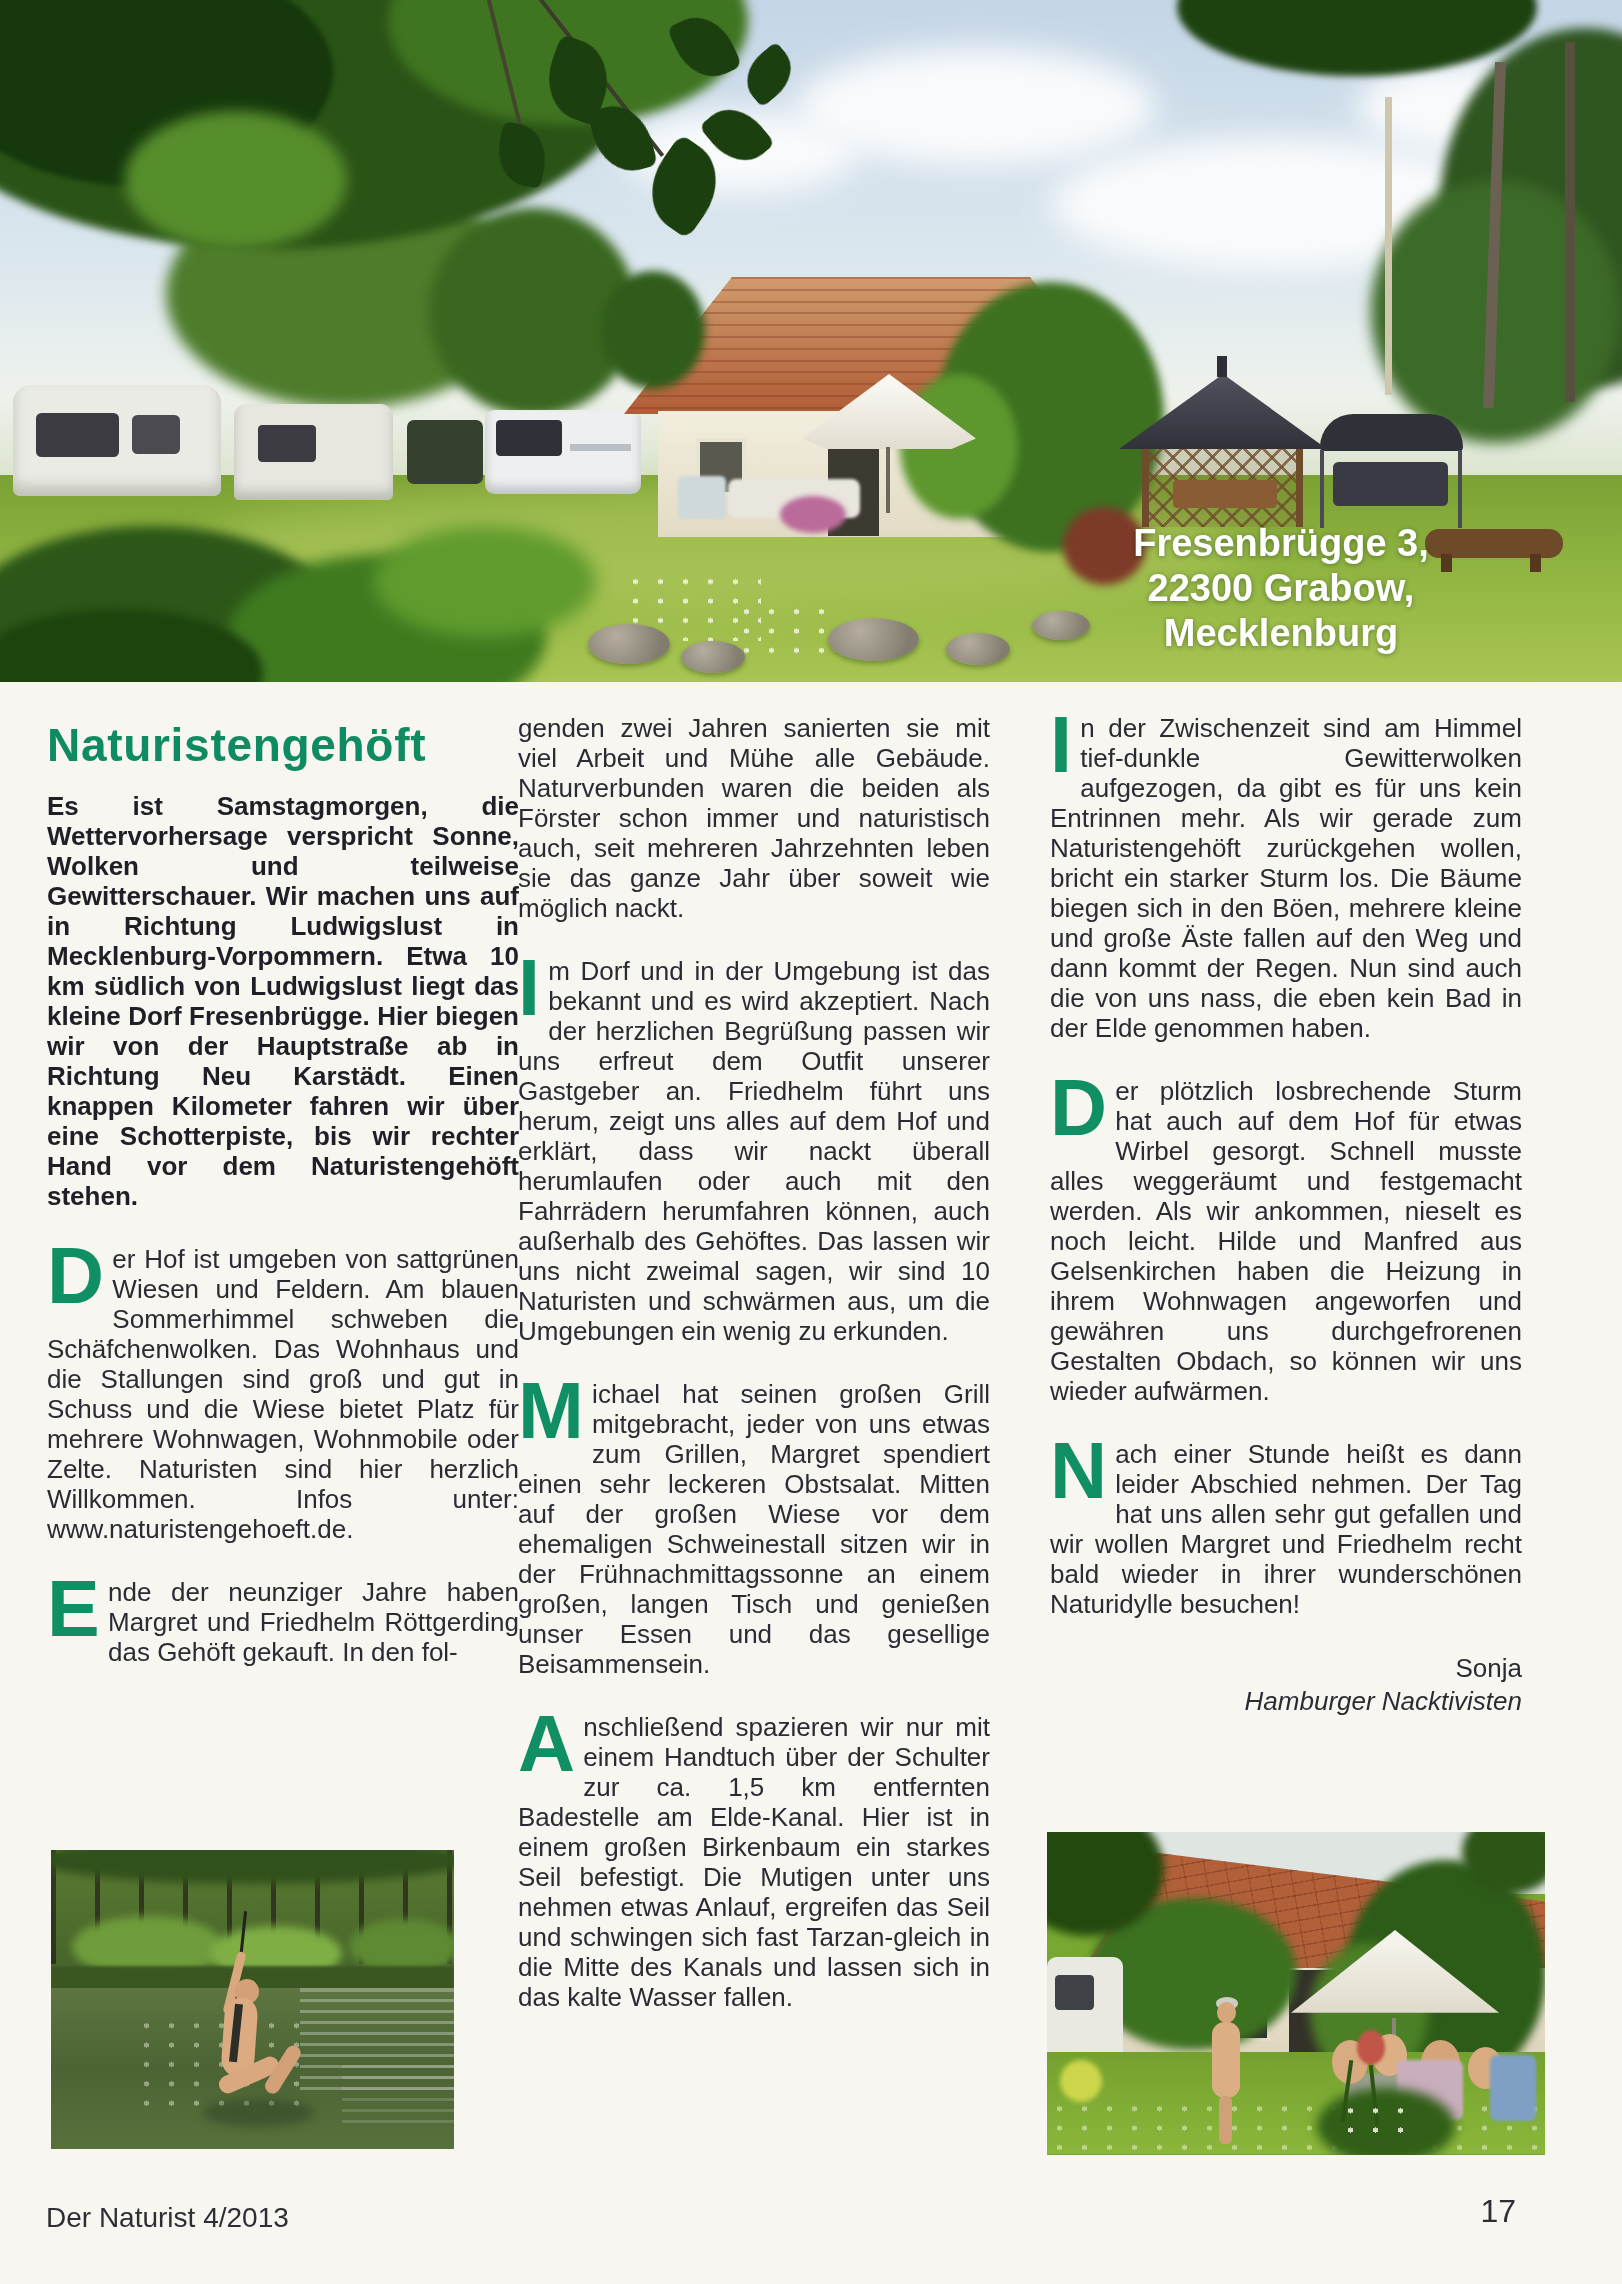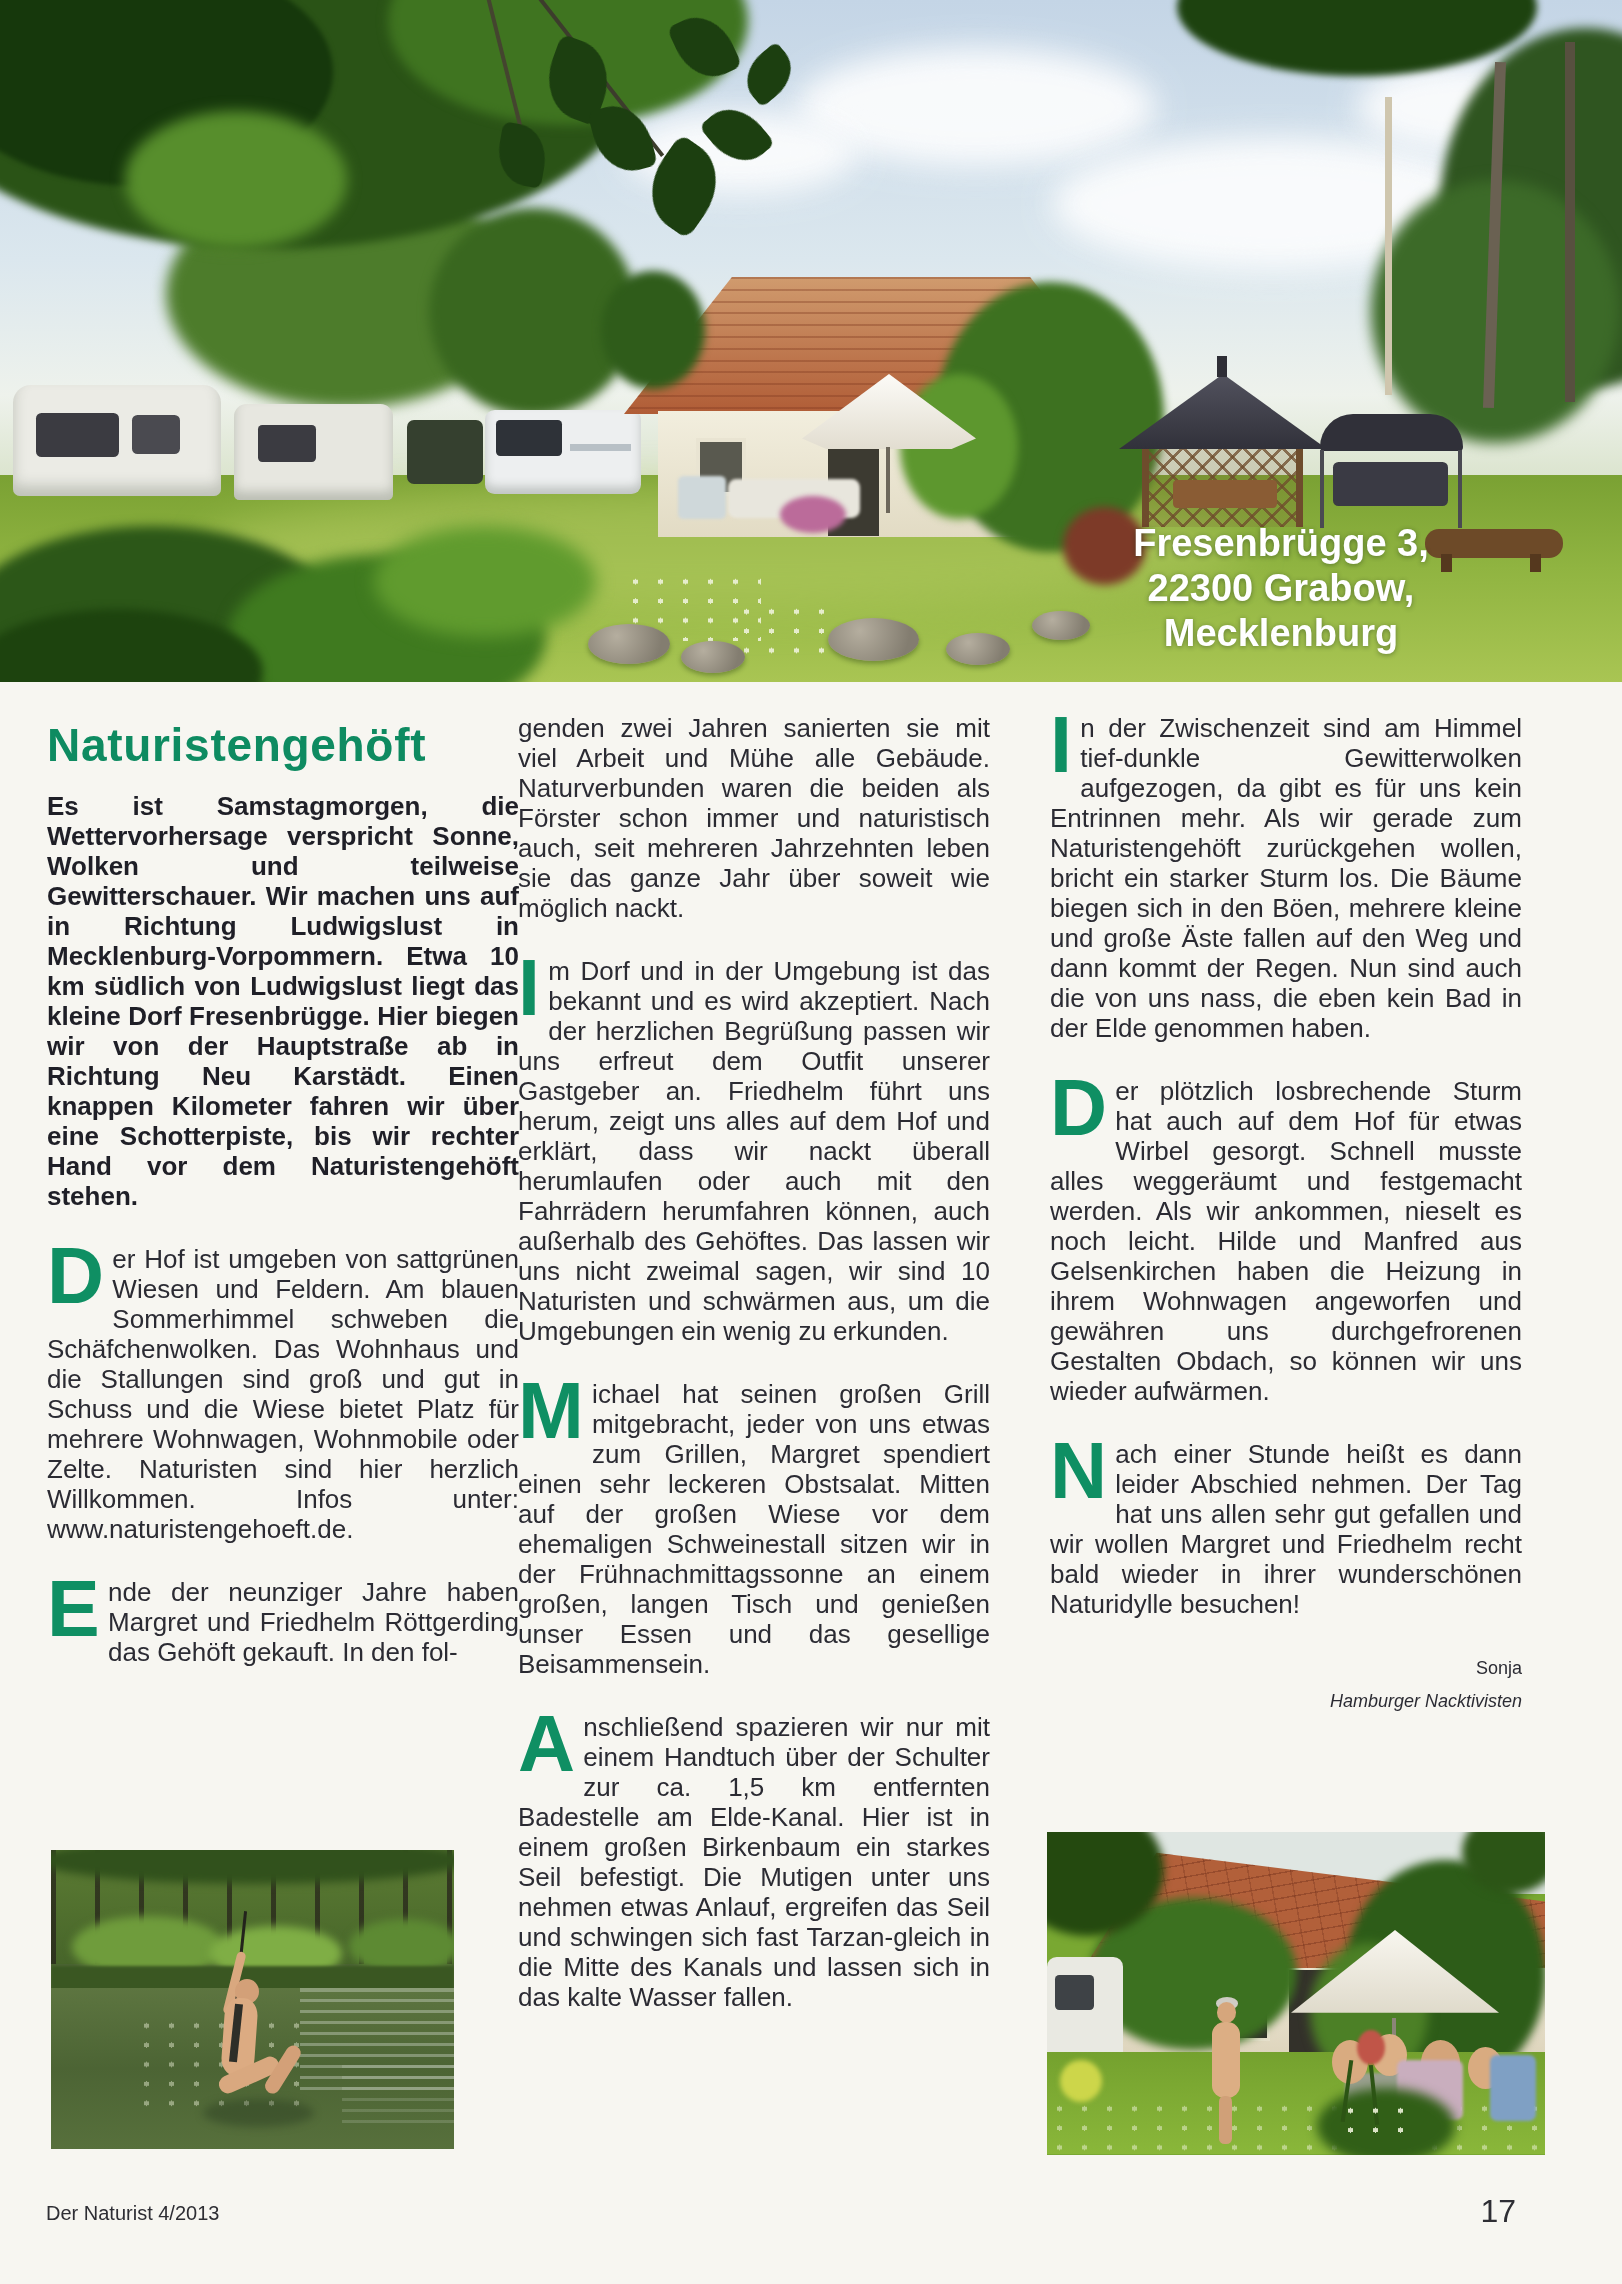--- a/index.html
+++ b/index.html
@@ -24,36 +24,36 @@
 
   
   .col{position:absolute;top:713px;width:472px;}
   .col1{left:47px;} .col2{left:518px;} .col3{left:1050px;}
   .headline{margin:0 0 14px 0;color:#0e8b61;font-weight:bold;}
   .hl1{display:block;font-size:46px;line-height:64px;letter-spacing:0.7px;}
   .hl2{display:block;font-size:44px;line-height:64px;letter-spacing:11px;}
   .intro{font-weight:bold;font-size:26px;line-height:30px;text-align:justify;margin:0 0 33px 0;color:#1f1f27;}
   .body-p{font-size:26px;line-height:30px;text-align:justify;margin:0 0 33px 0;color:#2b2b33;}
   .dropcap{float:left;color:#0f8f63;font-weight:bold;font-size:79px;line-height:60px;padding:2.1px 8.3px 0 0;}
-  .sig{font-size:18px;line-height:33px;text-align:right;margin-top:0;color:#2b2b33;}
+  .sig{font-size:26px;line-height:33px;text-align:right;margin-top:0;color:#2b2b33;}
   .sig .it{font-style:italic;display:block;}
   .sig .name{display:block;}
 
   
   .photo{position:absolute;overflow:hidden;}
   .pond{left:51px;top:1850px;width:403px;height:299px;background:#4c6434;}
   .trunks{background:linear-gradient(180deg,#5c7c33,#47652a);}
   .trunks:after{content:"";position:absolute;inset:0;background:repeating-linear-gradient(90deg,rgba(35,30,25,.7) 0 4.8px,transparent 4.8px 44px);}
   .ripples{background:repeating-linear-gradient(180deg,rgba(210,218,205,.4) 0 3.5px,transparent 3.5px 11px);}
   .garden{left:1047px;top:1832px;width:498px;height:323px;background:#79a832;}
   .gproof{background:#b2603a;clip-path:polygon(0 100%,17% 6%,100% 42%,100% 100%);}
   .gproof:after{content:"";position:absolute;inset:0;background:repeating-linear-gradient(170deg,rgba(110,45,25,.4) 0 1.4px,transparent 1.4px 12.5px),repeating-linear-gradient(80deg,rgba(110,45,25,.3) 0 1.4px,transparent 1.4px 21px);}
 
   
-  .footer-issue{position:absolute;left:46px;top:2202px;font-size:20px;color:#2e2e34;}
+  .footer-issue{position:absolute;left:46px;top:2202px;font-size:28px;color:#2e2e34;}
   .footer-page{position:absolute;left:1461px;top:2193px;width:55px;text-align:right;font-size:32px;color:#2e2e34;}
 </style>
 </head>
 <body>
 
 <div class="page">
 
   <div class="hero" aria-hidden="true">
     <div class="h-sky"></div>
     <div class="h-cloud" style="left:796px;top:48px;width:360px;height:118px;"></div>

